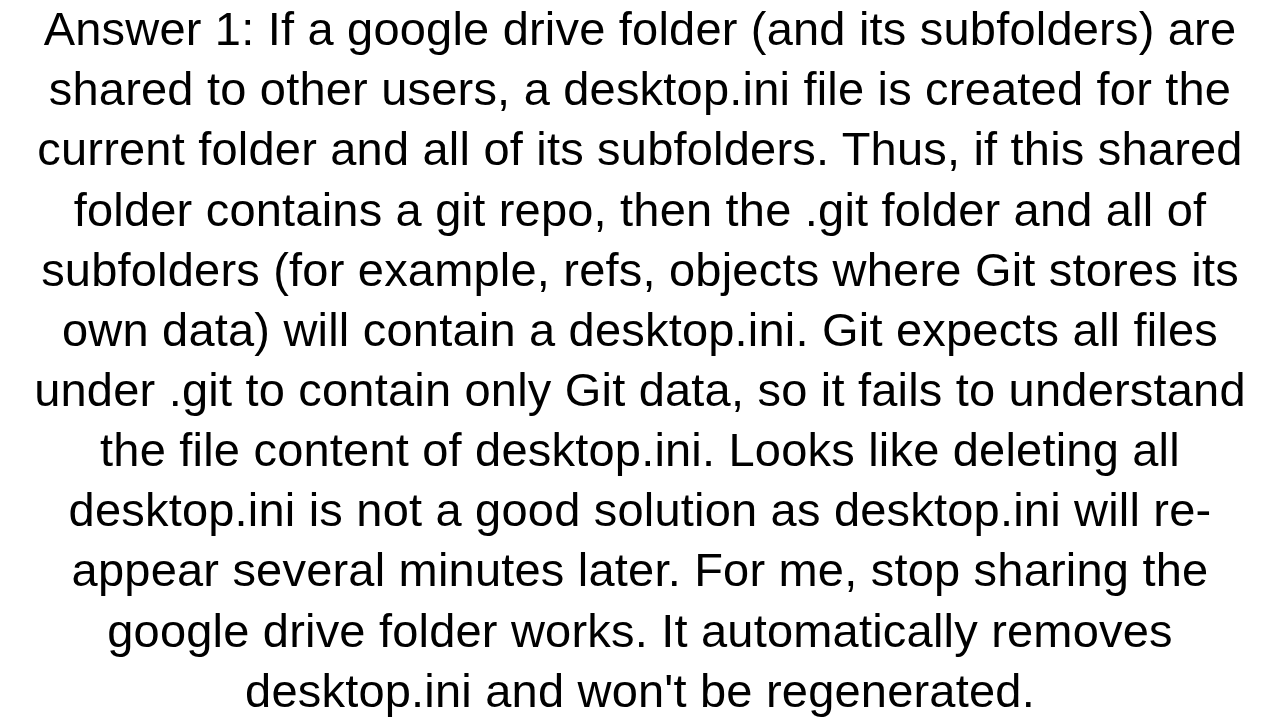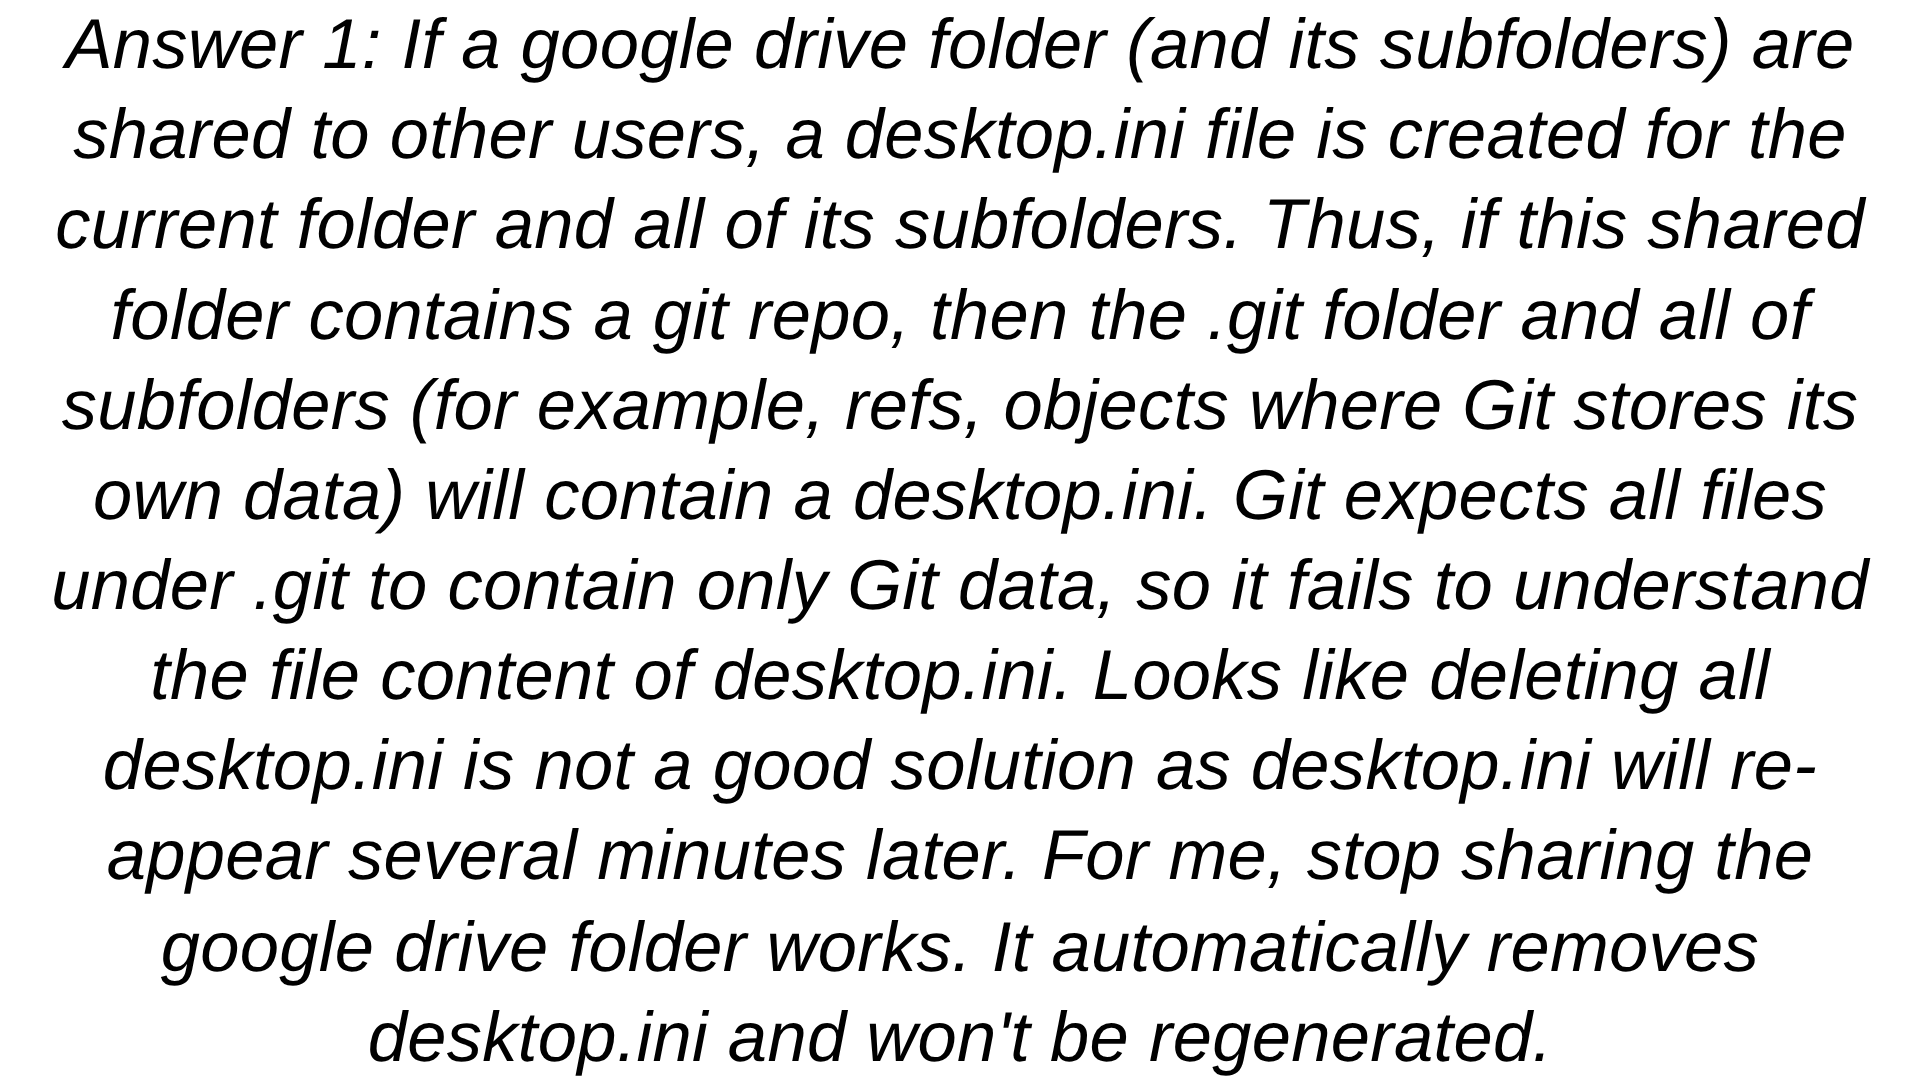--- a/index.html
+++ b/index.html
@@ -18,21 +18,20 @@
     justify-content: center;
     text-align: center;
     font-family: Arial, Helvetica, sans-serif;
     font-size: 47px;
     line-height: 1.28;
     color: #000000;
     letter-spacing: 0.2px;
     font-weight: 400;
     padding: 0;
     box-sizing: border-box;
-    font-style: italic;
   }
   .content p {
     margin: 0;
     white-space: pre-line;
   }
 </style>
 </head>
 <body>
 
 <div class="content">

